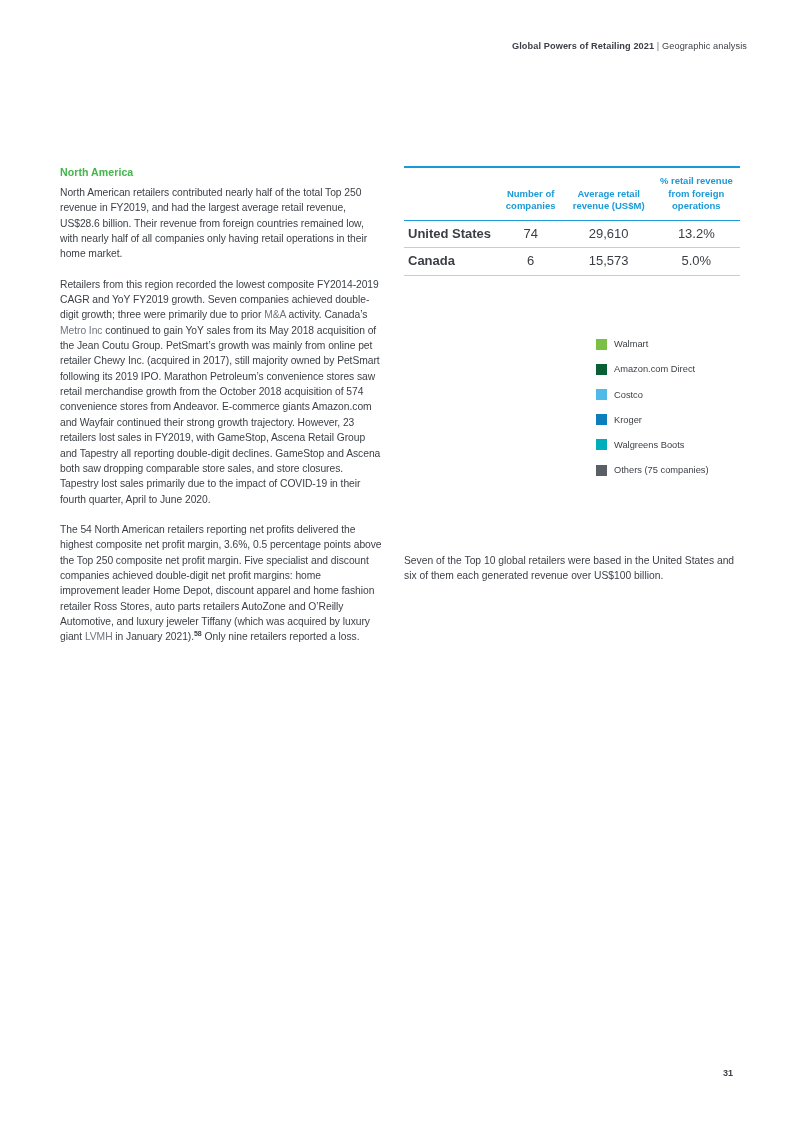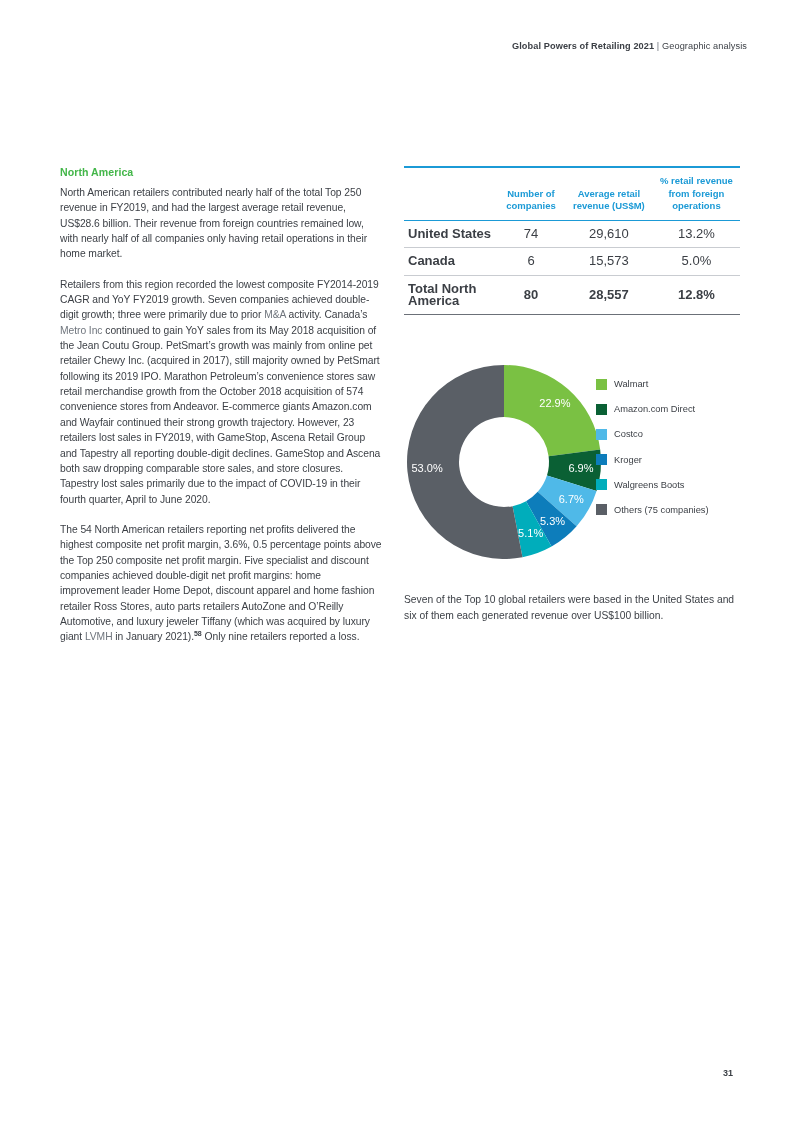--- a/index.html
+++ b/index.html
@@ -242,52 +242,26 @@
         <td>74</td>
         <td>29,610</td>
         <td>13.2%</td>
       </tr>
       <tr>
         <td class="rowlabel">Canada</td>
         <td>6</td>
         <td>15,573</td>
         <td>5.0%</td>
       </tr>
-      <tr class="total-row">
-        <td class="rowlabel">Total North America</td>
-        <td>80</td>
-        <td>28,557</td>
-        <td>12.8%</td>
-      </tr>
     </tbody>
   </table>
 
   <div class="chart-block">
 
     <div class="chart-area">
-      <div class="donut-wrap">
-        <svg width="200" height="200" viewBox="0 0 200 200">
-          <g id="donut-slices">
-              <path d="M 100 3 A 97 97 0 0 1 196.17512107894632 87.37676406581834 L 144.6173242118823 94.14385961816315 A 45 45 0 0 0 100 55 Z" fill="#7AC143"></path>
-              <path d="M 196.17512107894632 87.37676406581834 A 97 97 0 0 1 192.56769497168864 128.98658047490957 L 142.9437760177937 113.44738269454568 A 45 45 0 0 0 144.6173242118823 94.14385961816315 Z" fill="#0A6034"></path>
-              <path d="M 192.56769497168864 128.98658047490957 A 97 97 0 0 1 172.6133219884941 164.31411563409137 L 133.6865926750746 129.8364453972589 A 45 45 0 0 0 142.9437760177937 113.44738269454568 Z" fill="#4FB9E8"></path>
-              <path d="M 172.6133219884941 164.31411563409137 A 97 97 0 0 1 147.5724790078928 184.53318425945872 L 122.06970675623893 139.21642568737775 A 45 45 0 0 0 133.6865926750746 129.8364453972589 Z" fill="#0D7DBB"></path>
-              <path d="M 147.5724790078928 184.53318425945872 A 97 97 0 0 1 118.4935005682073 195.22074583163965 L 108.57945902648792 144.1745728084926 A 45 45 0 0 0 122.06970675623893 139.21642568737775 Z" fill="#00ADBB"></path>
-              <path d="M 118.4935005682073 195.22074583163965 A 97 97 0 1 1 99.9999999999999 3 L 99.99999999999996 55 A 45 45 0 1 0 108.57945902648792 144.1745728084926 Z" fill="#5A5F66"></path>
-            </g>
-          <g id="donut-labels">
-              <text x="150.9392836199126" y="41.937904065646194" class="slice-label" text-anchor="middle" dominant-baseline="middle">22.9%</text>
-              <text x="176.95134722235633" y="106.67141369309016" class="slice-label" text-anchor="middle" dominant-baseline="middle">6.9%</text>
-              <text x="167.2531692487545" y="137.98721924540394" class="slice-label" text-anchor="middle" dominant-baseline="middle">6.7%</text>
-              <text x="148.52371259111544" y="160.09548166355626" class="slice-label" text-anchor="middle" dominant-baseline="middle">5.3%</text>
-              <text x="126.64575575029421" y="172.49842274488228" class="slice-label" text-anchor="middle" dominant-baseline="middle">5.1%</text>
-              <text x="23.115015853552862" y="107.39708137041727" class="slice-label" text-anchor="middle" dominant-baseline="middle">53.0%</text>
-            </g>
-        </svg>
-      </div>
 
       <div class="legend" id="chart-legend">
           <div class="legend-item">
             <span class="legend-swatch" style="background: rgb(122, 193, 67);"></span>
             <span class="legend-label">Walmart</span>
           </div>
           <div class="legend-item">
             <span class="legend-swatch" style="background: rgb(10, 96, 52);"></span>
             <span class="legend-label">Amazon.com Direct</span>
           </div>

